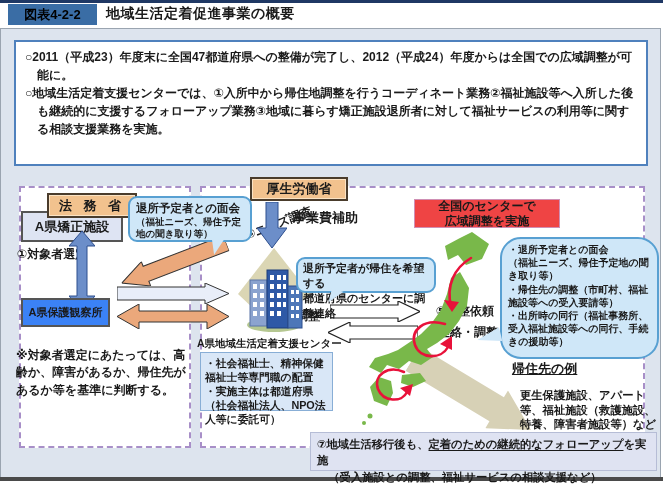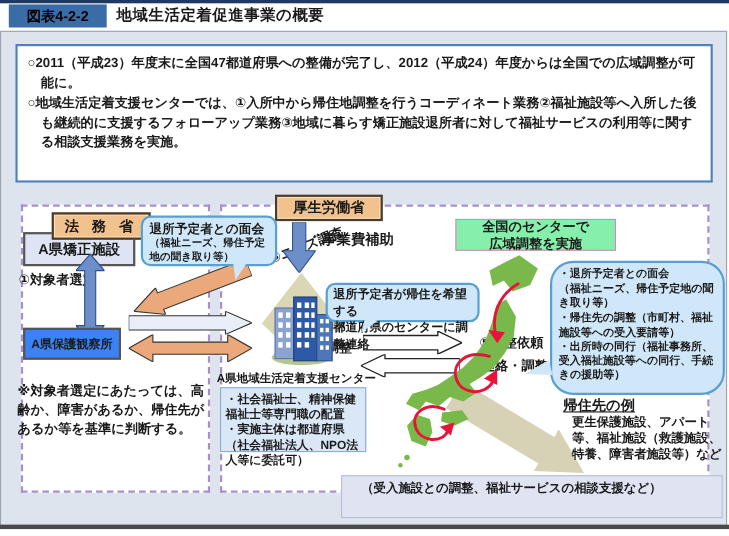--- a/index.html
+++ b/index.html
@@ -60,33 +60,33 @@
            font-weight:bold;line-height:1.35;white-space:pre-line;}
   #bubble2tail{left:330px;top:290px;width:0;height:0;border-top:14px solid #cfe7f8;
                border-right:12px solid transparent;transform:rotate(14deg);z-index:6;}
   #mhlwsub{left:293px;top:209px;font-size:13px;font-weight:bold;}
   
   #building{left:238px;top:248px;z-index:2;}
   #centername{left:197px;top:337px;width:150px;font-size:10.5px;font-weight:bold;z-index:3;}
   #infobox{left:200px;top:352px;width:133px;height:59px;background:#d9e7f7;border:1px solid #88aed6;
            box-sizing:border-box;padding:3px 4px;font-size:10.8px;font-weight:bold;line-height:1.3;white-space:pre-line;}
   
-  #pinkbox{left:414px;top:199px;width:146px;height:29px;background:#86efac;border:1px solid #cf8fb4;
+  #pinkbox{left:414px;top:199px;width:146px;height:29px;background:#ef4444;border:1px solid #cf8fb4;
            box-sizing:border-box;display:flex;align-items:center;justify-content:center;text-align:center;
            font-size:12px;font-weight:bold;line-height:1.2;white-space:pre-line;z-index:4;}
   #map{left:360px;top:226px;z-index:2;}
   #tanarrow{left:424px;top:340px;transform:rotate(31deg);transform-origin:0 0;z-index:1;}
   #callout{left:500px;top:237px;width:159px;height:122px;background:#cfe7f8;border:2px solid #58a0d2;
            border-radius:21px;box-sizing:border-box;padding:4px 6px;font-size:10px;font-weight:bold;
            line-height:1.32;white-space:pre-line;z-index:3;}
   #callouttail{left:477px;top:330px;width:0;height:0;border-right:24px solid #cfe7f8;
                border-top:7px solid transparent;border-bottom:7px solid transparent;
                transform:rotate(-14deg);z-index:3;}
   #desthead{left:512px;top:360px;font-size:13px;font-weight:bold;text-decoration:underline;z-index:3;}
-  #destbody{left:520px;top:377px;width:140px;font-size:11.3px;font-weight:bold;line-height:1.3;z-index:3;}
+  #destbody{left:520px;top:388px;width:140px;font-size:11.3px;font-weight:bold;line-height:1.3;z-index:3;}
   
   #followup{left:310px;top:432px;width:347px;height:39px;background:#dfe3f2;border:1px solid #b6bdd6;
             box-sizing:border-box;padding:3px 6px;font-size:11.3px;font-weight:bold;line-height:1.45;z-index:5;}
   #followup .l2{padding-left:1em;}
   #followup u{text-underline-offset:2px;}
 </style>
 </head>
 <body>
 
 <div id="page">
@@ -253,17 +253,18 @@
   <div class="abs" id="callout">・退所予定者との面会
 （福祉ニーズ、帰住予定地の聞き取り等）
 ・帰住先の調整（市町村、福祉施設等への受入要請等）
 ・出所時の同行（福祉事務所、受入福祉施設等への同行、手続きの援助等）</div>
   <div class="abs" id="callouttail"></div>
 
   <div class="abs" id="desthead">帰住先の例</div>
   <div class="abs" id="destbody">更生保護施設、アパート等、福祉施設（救護施設、特養、障害者施設等）など</div>
 
   <div class="abs" id="followup">
+    <div><span>⑦地域生活移行後も、</span><u>定着のための継続的なフォローアップ</u><span>を実施</span></div>
     <div class="l2">（受入施設との調整、福祉サービスの相談支援など）</div>
   </div>
 
   <div class="abs" id="bottomline"></div>
 </div>
 
 </body></html>

